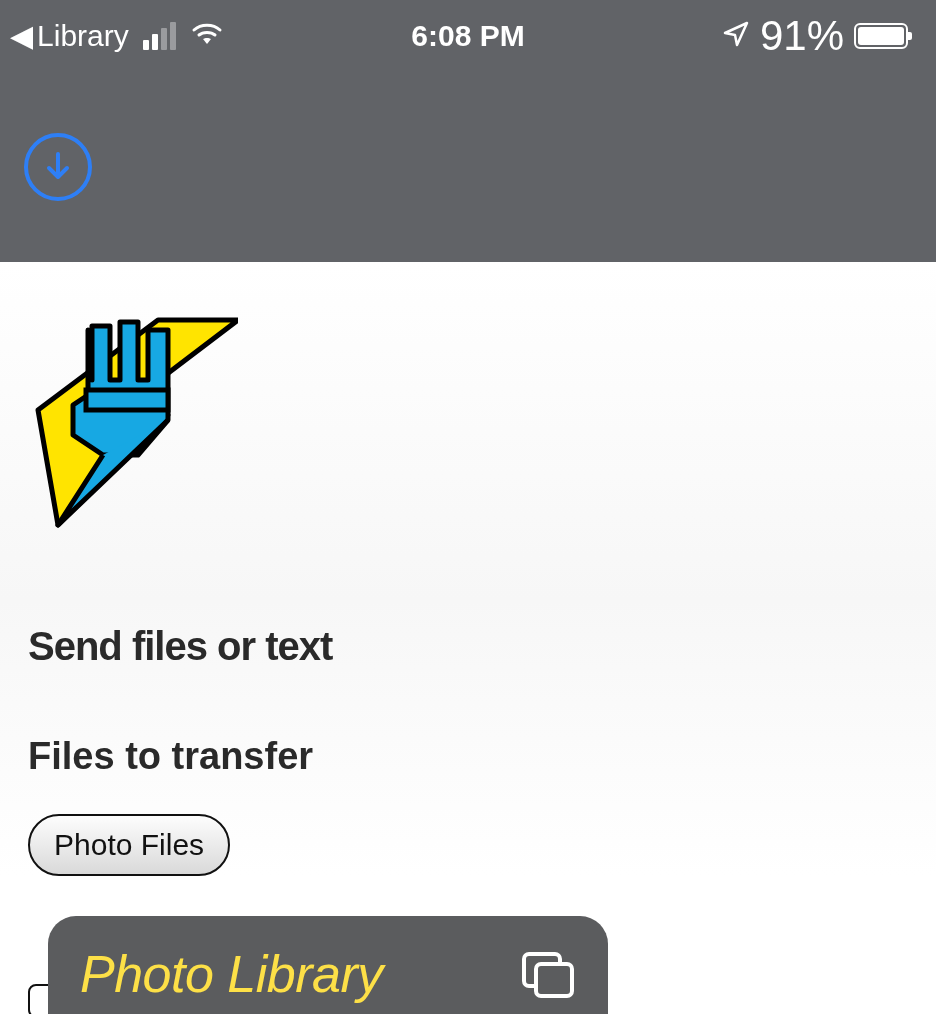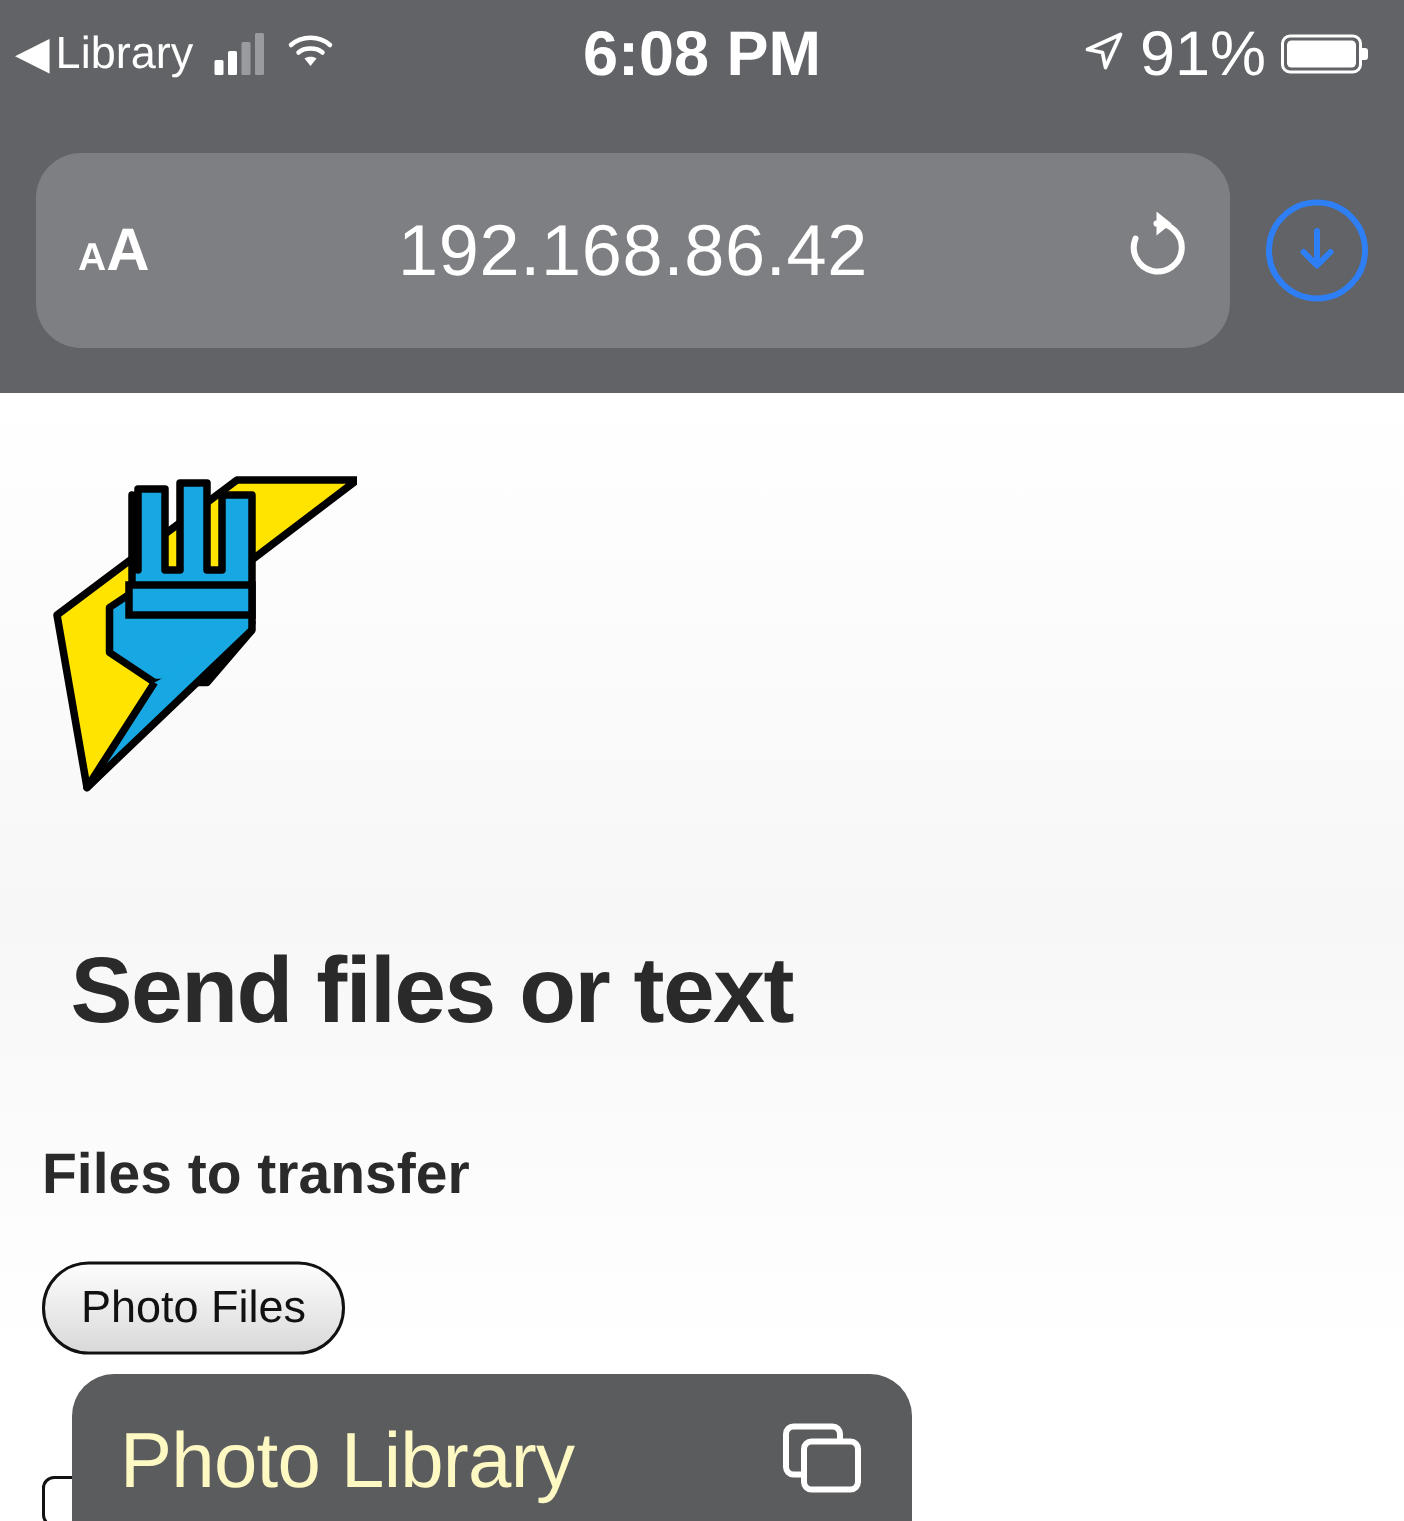--- a/index.html
+++ b/index.html
@@ -50,21 +50,21 @@
     border-radius: 1px;
   }
   .signal span:nth-child(1){ height: 10px; }
   .signal span:nth-child(2){ height: 16px; }
   .signal span:nth-child(3){ height: 22px; background: #9a9b9e; }
   .signal span:nth-child(4){ height: 28px; background: #9a9b9e; }
 
   .wifi-icn { margin-left: 6px; }
 
   .clock {
-    font-size: 42px;
+    font-size: 30px;
     font-weight: 600;
     position: absolute;
     left: 50%;
     transform: translateX(-50%);
   }
 
   .status-right {
     display: flex;
     align-items: center;
     gap: 10px;
@@ -146,26 +146,25 @@
 
   
   .page {
     background: linear-gradient(#fff, #f7f7f7 55%, #fff);
     padding: 38px 28px 0 28px;
   }
 
   .logo { margin-bottom: 90px; }
 
   h1.heading {
-    font-size: 62px;
+    font-size: 40px;
     font-weight: 700;
     color: #2a2a2a;
     letter-spacing: -1px;
     margin-bottom: 66px;
-    margin-left: 19px;
   }
 
   .sub-label {
     font-size: 38px;
     font-weight: 700;
     color: #2a2a2a;
     margin-bottom: 36px;
   }
 
   .file-row {
@@ -204,23 +203,24 @@
     position: absolute;
     left: 48px;
     bottom: 0;
     width: 560px;
     background: #5b5c5e;
     border-radius: 28px 28px 0 0;
     padding: 28px 32px 10px 32px;
   }
   .sheet-row {
     display: flex;
-    align-items: center;
+    align-items: flex-end;
     justify-content: space-between;
-    color: #fef9c3;
+    color: #fde047;
+    font-style: italic;
   }
   .sheet-label {
     font-size: 52px;
     font-weight: 400;
     letter-spacing: -0.5px;
   }
 </style>
 </head>
 <body>
 
@@ -254,32 +254,20 @@
       </svg>
     </span>
     <span class="battery-pct">91%</span>
     <div class="battery">
       <div class="battery-fill"></div>
     </div>
   </div>
 </div>
 
 <div class="browser-bar">
-  <div class="url-pill">
-    <span class="aa">
-      <span class="small">A</span><span class="big">A</span>
-    </span>
-    <span class="url-text">192.168.86.42</span>
-    <span class="reload-icn">
-      <svg width="42" height="48" viewBox="0 0 42 48">
-        <path d="M21 8 A16 16 0 1 1 7 18" fill="none" stroke="#fff" stroke-width="4" stroke-linecap="round"></path>
-        <path d="M21 0 L21 16 L31 8 Z" fill="#fff"></path>
-      </svg>
-    </span>
-  </div>
   <div class="dl-circle">
     <svg width="34" height="34" viewBox="0 0 34 34">
       <path d="M17 4 L17 26 M8 18 L17 27 L26 18" fill="none" stroke="#2e7ff6" stroke-width="4" stroke-linecap="round" stroke-linejoin="round"></path>
     </svg>
   </div>
 </div>
 
 <div class="page">
 
   <div class="logo">

